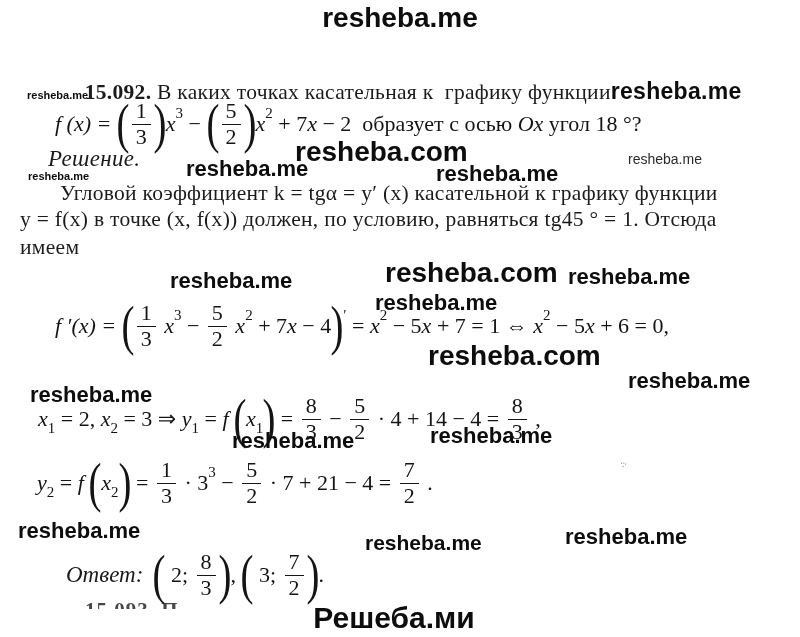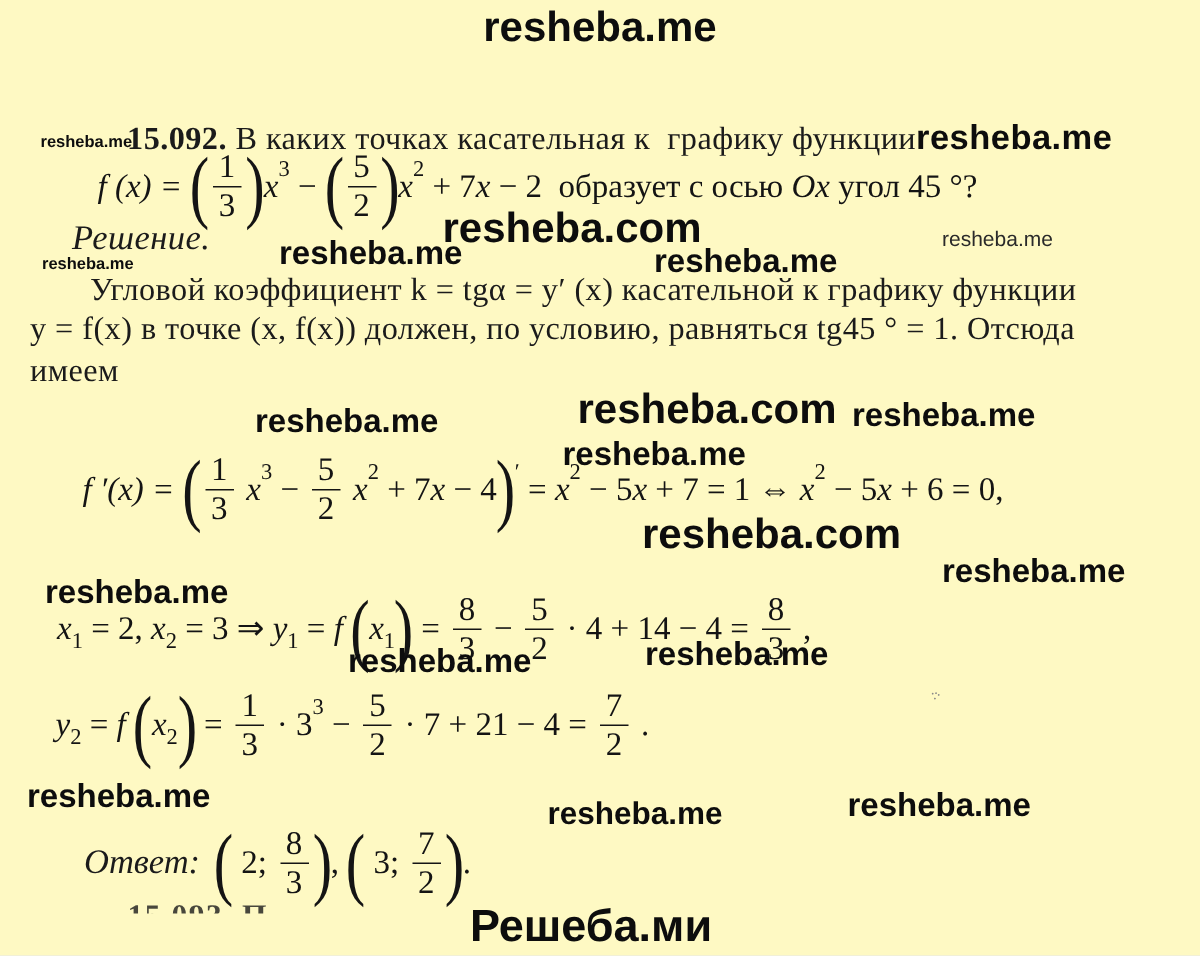--- a/index.html
+++ b/index.html
@@ -1,16 +1,16 @@
 <!DOCTYPE html>
 <html><head>
 <meta charset="utf-8">
 <style>
   html,body{margin:0;padding:0;background:#e8e8e8;}
-  .sheet{position:relative;width:800px;height:637px;background:#fef9c3;color:#1b1b1b;
+  .sheet{position:relative;width:800px;height:637px;background:#ffffff;color:#1b1b1b;
          font-family:"Liberation Serif",serif;overflow:hidden;margin:0 auto;}
   .abs{position:absolute;}
   
   .wm{font-family:"Liberation Sans",sans-serif;font-weight:700;color:#0d0d0d;white-space:pre;}
   .wm-head{font-size:28px;left:0;right:0;text-align:center;top:2px;}
   .wm-inline{font-size:23px;display:inline;}
   .wm-tiny{font-size:11px;}
   .wm-big{font-size:28px;}
   .wm-md{font-size:22px;}
   .wm-light{font-weight:400;font-size:14px;color:#2a2a2a;}
@@ -43,38 +43,38 @@
 <div class="sheet">
 
   <div class="abs wm wm-head">resheba.me</div>
 
   <div class="abs text" style="left:62px;top:53px;">
     <span class="bold">15.092.</span><span> В каких точках касательная к  графику функции</span><span class="wm wm-inline">resheba.me</span>
   </div>
 
   <div class="abs wm wm-tiny" style="left:27px;top:89px;">resheba.me</div>
 
-  <div class="abs formula" style="left:65px;top:95px;height:58px;">
+  <div class="abs formula" style="left:55px;top:95px;height:58px;">
       <span class="var">f (x) = </span>
       <span class="paren">(</span>
       <span class="frac"><span class="num">1</span><span class="den">3</span></span>
       <span class="paren">)</span>
       <span class="var">x</span>
       <span class="sup">3</span>
       <span class="txt"> − </span>
       <span class="paren">(</span>
       <span class="frac"><span class="num">5</span><span class="den">2</span></span>
       <span class="paren">)</span>
       <span class="var">x</span>
       <span class="sup">2</span>
       <span class="txt"> + 7</span>
       <span class="var">x</span>
       <span class="txt"> − 2  образует с осью </span>
       <span class="var">Ox</span>
-      <span class="txt"> угол 45 °?</span>
+      <span class="txt"> угол 18 °?</span>
     </div>
 
   <div class="abs text ital" style="left:48px;top:146px;font-size:23px;">Решение.</div>
 
   <div class="abs wm wm-big" style="left:295px;top:136px;">resheba.com</div>
   <div class="abs wm wm-md" style="left:186px;top:156px;">resheba.me</div>
   <div class="abs wm wm-md" style="left:436px;top:161px;">resheba.me</div>
   <div class="abs wm wm-light" style="left:628px;top:151px;">resheba.me</div>
   <div class="abs wm wm-tiny" style="left:28px;top:170px;">resheba.me</div>
 
@@ -163,21 +163,21 @@
       <span class="frac"><span class="num">5</span><span class="den">2</span></span>
       <span class="txt"> · 7 + 21 − 4 = </span>
       <span class="frac"><span class="num">7</span><span class="den">2</span></span>
       <span class="txt"> .</span>
     </div>
 
   <div class="abs smudge" style="left:620px;top:458px;">·:·</div>
 
   <div class="abs wm wm-md" style="left:18px;top:518px;">resheba.me</div>
 
-  <div class="abs answer-row" style="left:56px;top:546px;height:58px;">
+  <div class="abs answer-row" style="left:66px;top:546px;height:58px;">
     <span class="ans-label ital">Ответ:</span>
     <span class="formula">
         <span class="paren">(</span>
         <span class="txt"> 2; </span>
         <span class="frac"><span class="num">8</span><span class="den">3</span></span>
         <span class="paren">)</span>
         <span class="txt">, </span>
         <span class="paren">(</span>
         <span class="txt"> 3; </span>
         <span class="frac"><span class="num">7</span><span class="den">2</span></span>

